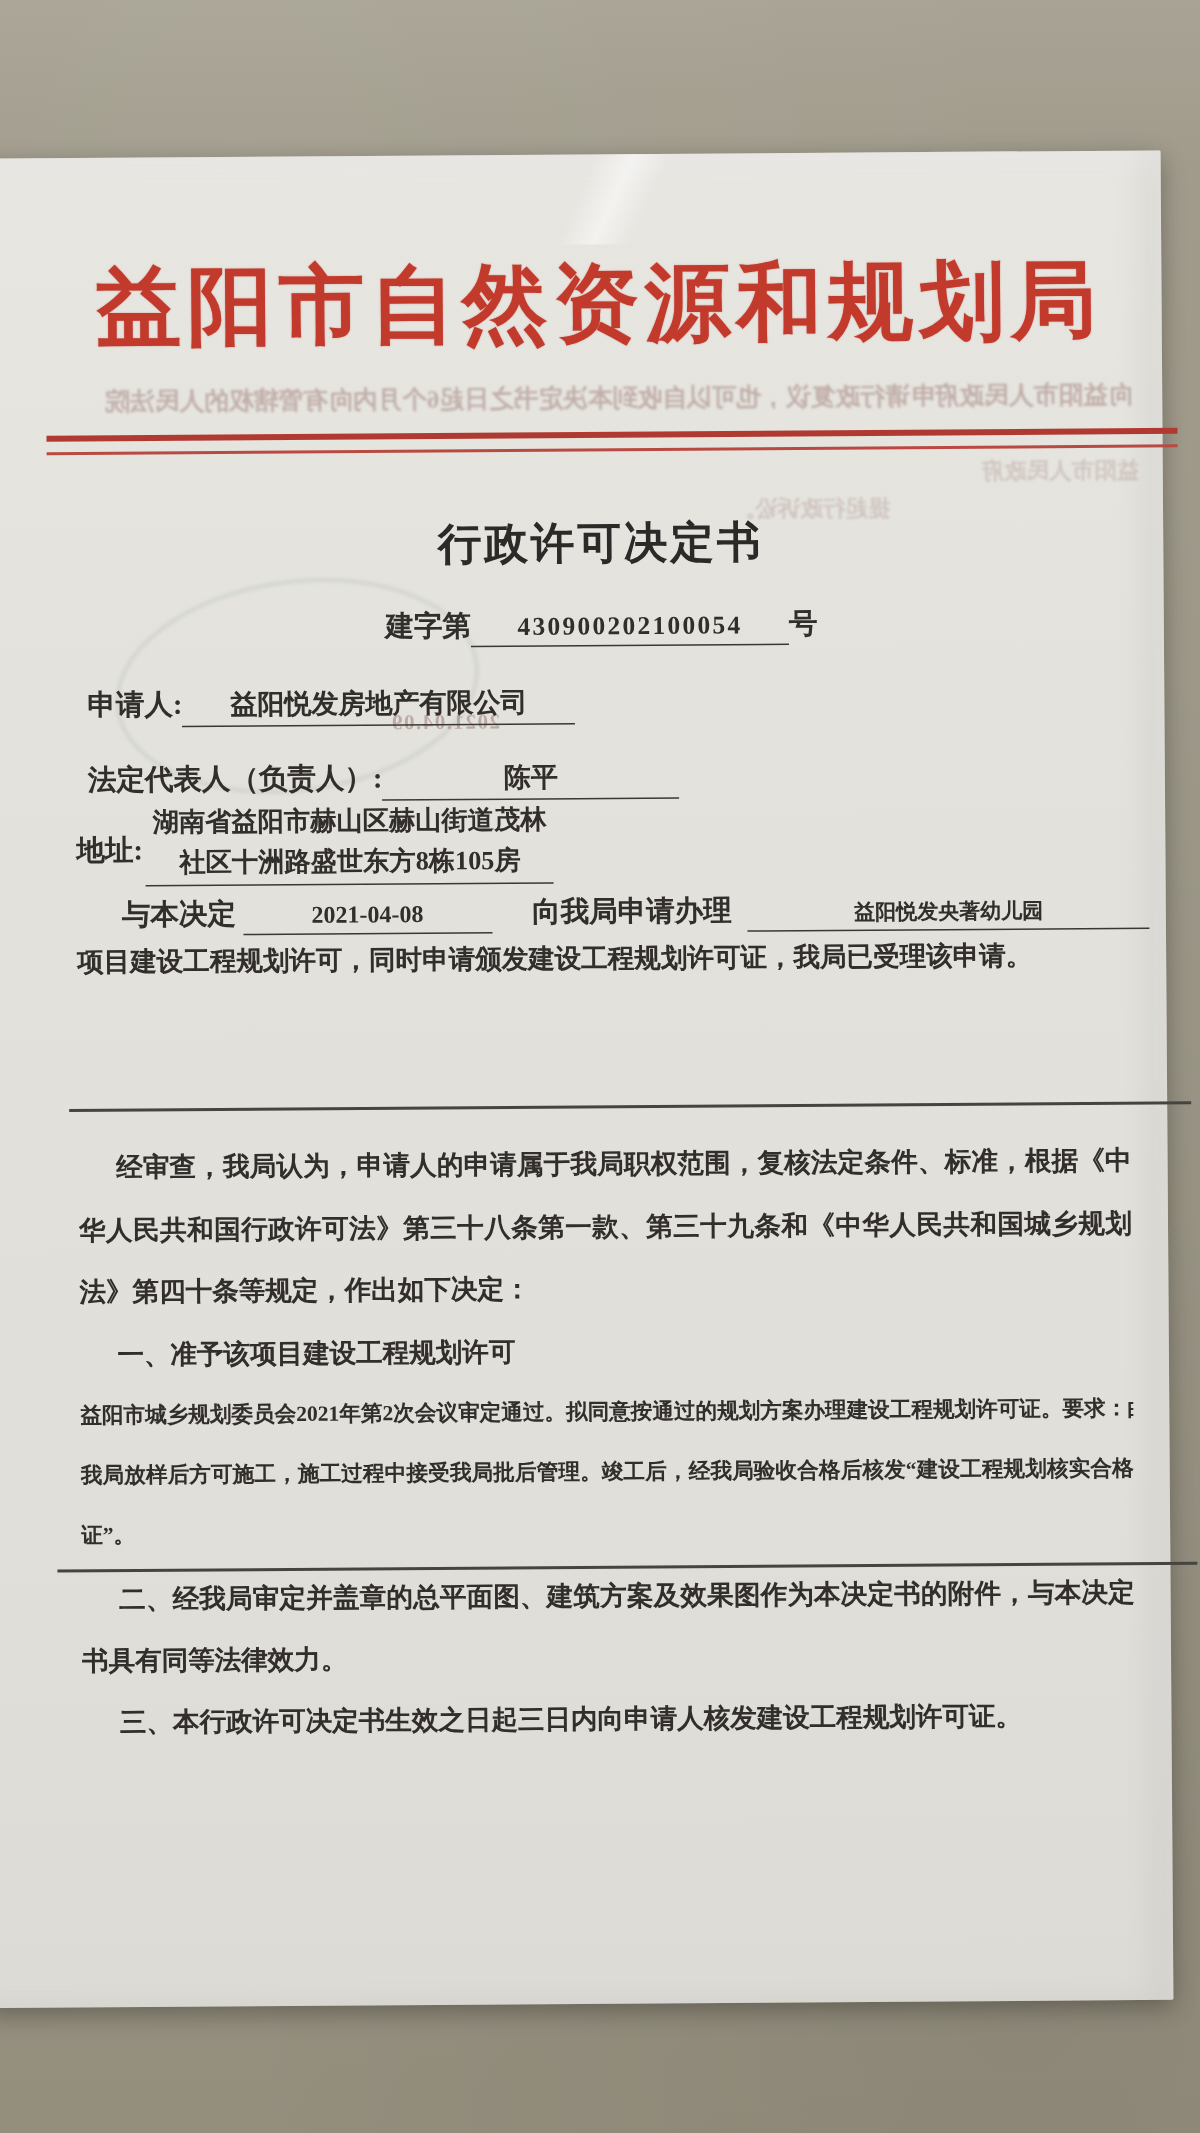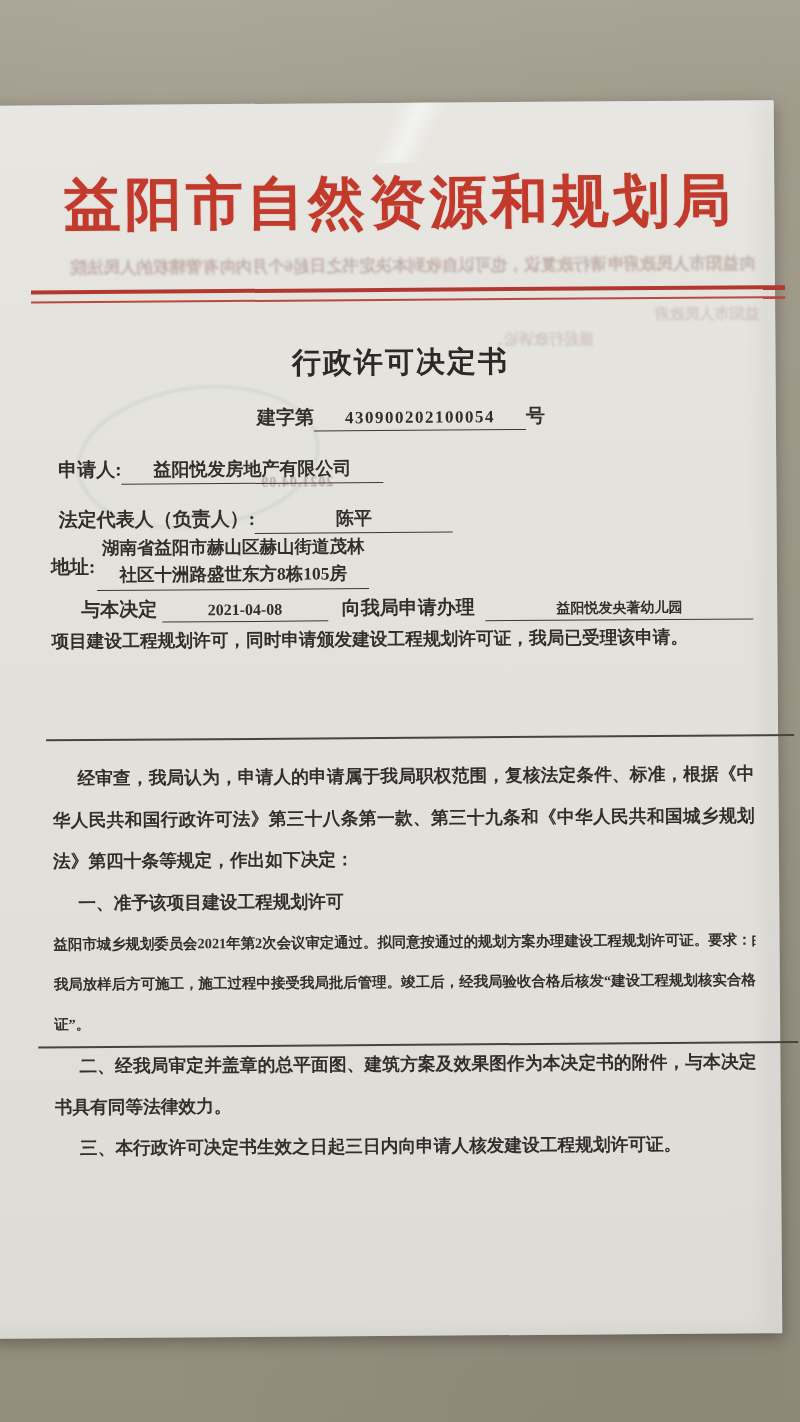--- a/index.html
+++ b/index.html
@@ -40,21 +40,21 @@
   .applicant-row{top:352px;padding-left:8px;}
   .applicant-row .u{width:262px;font-size:18px;}
   .legalrep-row{top:402px;padding-left:8px;}
   .legalrep-row .u{width:198px;font-size:18px;}
   .address-row{top:430px;display:flex;align-items:center;}
   .address-row .addr-label{margin-top:8px;}
   .addr-block{margin-left:2px;width:272px;border-bottom:1.8px solid #3a3834;
     text-align:center;font-size:17.5px;font-weight:600;line-height:27px;padding-bottom:1px;}
   .applied-row{top:492px;padding-left:30px;}
   .applied-row .u1{width:166px;font-size:16px;}
-  .applied-row .mid{margin-left:9px;margin-right:6px;}
+  .applied-row .mid{margin-left:22px;margin-right:6px;}
   .applied-row .u2{width:268px;font-size:14px;}
   .tail{position:absolute;top:524px;left:0;width:100%;margin:0;font-size:17.7px;font-weight:600;}
   .sep{position:absolute;background:#46443f;}
   .sep1{top:634px;left:-6px;width:748px;height:1.6px;}
   .sep2{top:941px;left:-16px;width:760px;height:2.4px;}
   .bodyblock{position:absolute;left:0;width:702px;}
   .blk1{top:653px;}
   .blk2{top:941px;}
   .bline{font-size:17.7px;font-weight:600;line-height:41.5px;
     text-align:justify;text-align-last:justify;overflow:hidden;white-space:nowrap;}

